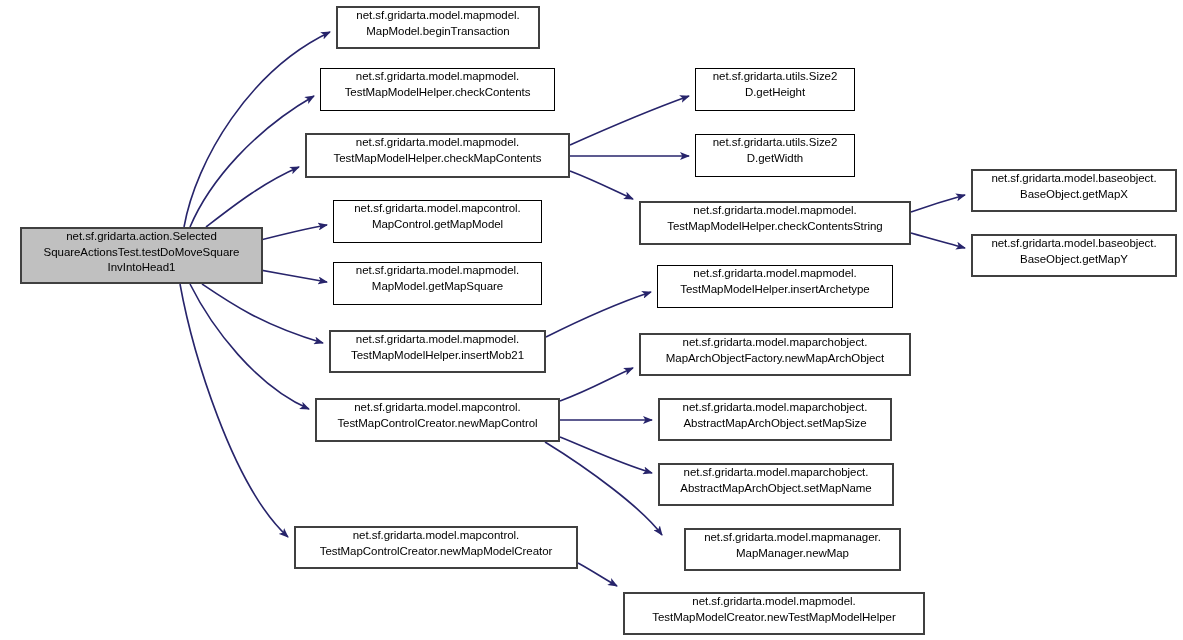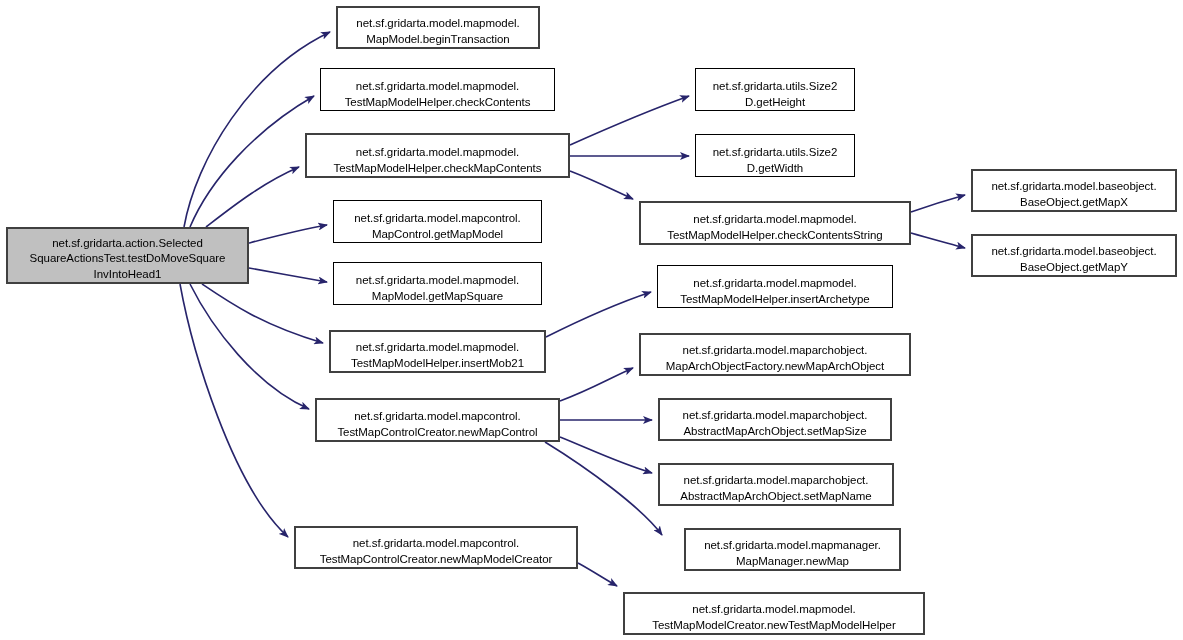--- a/index.html
+++ b/index.html
@@ -21,21 +21,21 @@
     left: 0;
     top: 0;
     width: 1183px;
     height: 640px;
     pointer-events: none;
   }
   .node {
     position: absolute;
     box-sizing: border-box;
     display: flex;
-    align-items: flex-end;
+    align-items: flex-start;
     justify-content: center;
     text-align: center;
     background: #ffffff;
     border: 1px solid #000000;
     color: #000000;
     font-size: 11.5px;
     line-height: 15.5px;
     letter-spacing: -0.05px;
     white-space: pre-line;
     padding: 0 3px;
@@ -82,21 +82,21 @@
         <path d="M 546 337 C 578 321 615 304 651 292" fill="none" stroke="#27246b" stroke-width="1.6" marker-end="url(#arrowhead)"></path>
         <path d="M 560 401 C 590 390 610 378 633 368" fill="none" stroke="#27246b" stroke-width="1.6" marker-end="url(#arrowhead)"></path>
         <path d="M 560 420 L 652 420" fill="none" stroke="#27246b" stroke-width="1.6" marker-end="url(#arrowhead)"></path>
         <path d="M 560 437 C 590 449 616 462 652 473" fill="none" stroke="#27246b" stroke-width="1.6" marker-end="url(#arrowhead)"></path>
         <path d="M 545 442 C 589 469 642 508 662 535" fill="none" stroke="#27246b" stroke-width="1.6" marker-end="url(#arrowhead)"></path>
         <path d="M 578 563 C 591 570 603 578 617 586" fill="none" stroke="#27246b" stroke-width="1.6" marker-end="url(#arrowhead)"></path>
       </g>
   </svg>
 
   <div id="nodes">
-      <div class="node root" style="left: 6px; top: 227px; width: 243px; height: 57px;"><span class="node-label">net.sf.gridarta.action.Selected
+      <div class="node root" style="left: 20px; top: 227px; width: 243px; height: 57px;"><span class="node-label">net.sf.gridarta.action.Selected
 SquareActionsTest.testDoMoveSquare
 InvIntoHead1</span></div>
       <div class="node thick" style="left: 336px; top: 6px; width: 204px; height: 43px;"><span class="node-label">net.sf.gridarta.model.mapmodel.
 MapModel.beginTransaction</span></div>
       <div class="node" style="left: 320px; top: 68px; width: 235px; height: 43px;"><span class="node-label">net.sf.gridarta.model.mapmodel.
 TestMapModelHelper.checkContents</span></div>
       <div class="node thick" style="left: 305px; top: 133px; width: 265px; height: 45px;"><span class="node-label">net.sf.gridarta.model.mapmodel.
 TestMapModelHelper.checkMapContents</span></div>
       <div class="node" style="left: 333px; top: 200px; width: 209px; height: 43px;"><span class="node-label">net.sf.gridarta.model.mapcontrol.
 MapControl.getMapModel</span></div>

